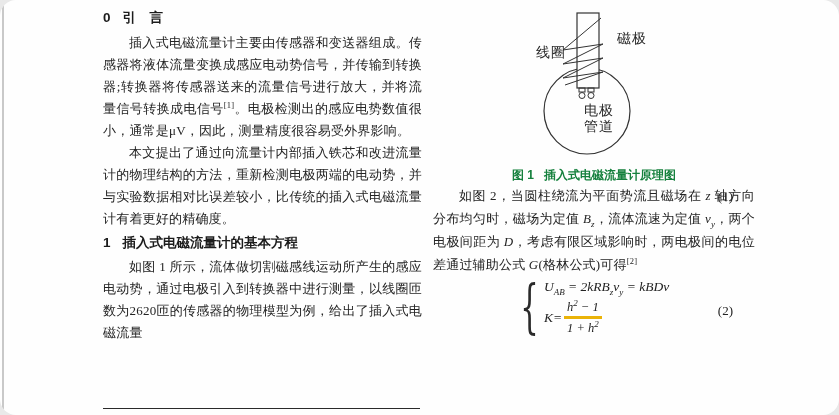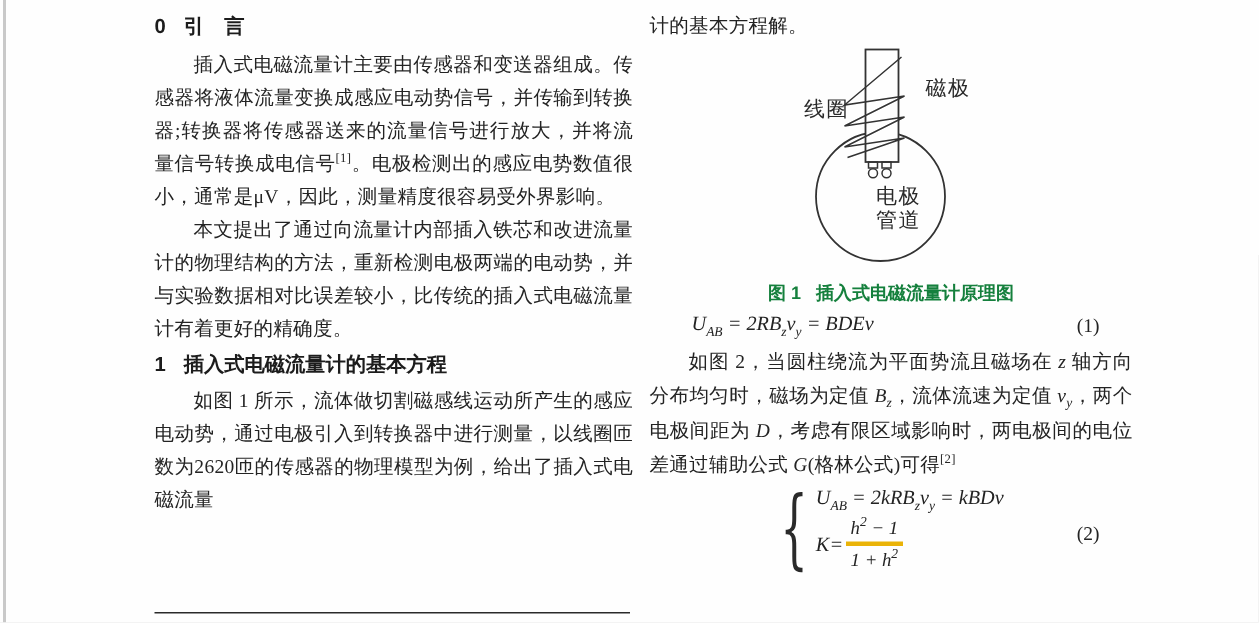--- a/index.html
+++ b/index.html
@@ -1,17 +1,17 @@
 <!DOCTYPE html>
 <html><head>
 <meta charset="utf-8">
 <style>
   html,body{margin:0;padding:0;background:#e9e9e9;}
   #page{position:relative;width:839px;height:415px;background:#fefefe;overflow:hidden;
-        font-family:"Liberation Serif","DejaVu Serif",serif;color:#232323;}
+        font-family:"Liberation Serif","DejaVu Serif",serif;color:#232323;border-radius:16px;}
   #edge-line{position:absolute;left:2px;top:0;width:2px;height:100%;background:#c9c9c9;}
 
   
   .col{position:absolute;top:7px;}
   #col-left{left:103px;width:319px;}
   #col-right{left:433px;width:322px;}
 
   .body-p{margin:0;font-size:13px;line-height:22px;text-align:justify;letter-spacing:0.2px;}
   .indent{text-indent:2em;}
   .rc .body-p{line-height:23px;}
@@ -73,21 +73,20 @@
     <p class="body-p indent"><span>插入式电磁流量计主要由传感器和变送器组成。传感器将液体流量变换成感应电动势信号，并传输到转换器;转换器将传感器送来的流量信号进行放大，并将流量信号转换成电信号</span><sup class="ref">[1]</sup><span>。电极检测出的感应电势数值很小，通常是μV，因此，测量精度很容易受外界影响。</span></p>
 
     <p class="body-p indent">本文提出了通过向流量计内部插入铁芯和改进流量计的物理结构的方法，重新检测电极两端的电动势，并与实验数据相对比误差较小，比传统的插入式电磁流量计有着更好的精确度。</p>
 
     <span class="sec-heading" id="section1-heading"><span class="h-num">1</span><span>插入式电磁流量计的基本方程</span></span>
 
     <p class="body-p indent">如图 1 所示，流体做切割磁感线运动所产生的感应电动势，通过电极引入到转换器中进行测量，以线圈匝数为2620匝的传感器的物理模型为例，给出了插入式电磁流量</p>
   </div>
 
   <div class="col rc" id="col-right">
-    <p class="body-p" style="line-height:20px;">计的基本方程解。</p>
 
     <div id="figure-wrap">
       <svg width="322" height="160" viewBox="0 0 322 160">
 
         <circle cx="154" cy="104" r="43" fill="none" stroke="#333" stroke-width="1.2"></circle>
 
         <rect x="144" y="6" width="22" height="75" fill="#fefefe" stroke="#333" stroke-width="1.2"></rect>
 
         <path d="M132 78 L170 65 L130 71 L170 51 L130 57 L170 37 L130 43 L168 11" fill="none" stroke="#333" stroke-width="1"></path>
 
@@ -99,21 +98,20 @@
       <span class="fig-label" id="label-coil">线圈</span>
       <span class="fig-label" id="label-pole">磁极</span>
       <span class="fig-label" id="label-electrode">电极</span>
       <span class="fig-label" id="label-pipe">管道</span>
     </div>
 
     <p class="caption-zh"><span>图 1</span><span class="cap-gap">插入式电磁流量计原理图</span></p>
 
 
     <div class="equation" id="equation-1">
-      <span class="math"><span>U</span><sub>AB</sub><span> = 2RB</span><sub>z</sub><span>v</span><sub>y</sub><span> = BDEv</span></span>
       <span class="eq-num">(1)</span>
     </div>
 
     <p class="body-p indent"><span>如图 2，当圆柱绕流为平面势流且磁场在 </span><span class="mi">z</span><span> 轴方向分布均匀时，磁场为定值 </span><span class="mi">B</span><sub>z</sub><span>，流体流速为定值 </span><span class="mi">v</span><sub>y</sub><span>，两个电极间距为 </span><span class="mi">D</span><span>，考虑有限区域影响时，两电极间的电位差通过辅助公式 </span><span class="mi">G</span><span>(格林公式)可得</span><sup class="ref">[2]</sup></p>
 
     <div class="equation" id="equation-2">
       <span class="brace">{</span>
       <div class="eq2-lines">
         <div class="math eq2-l1"><span>U</span><sub>AB</sub><span> = 2kRB</span><sub>z</sub><span>v</span><sub>y</sub><span> = kBDv</span></div>
         <div class="math eq2-l2">

